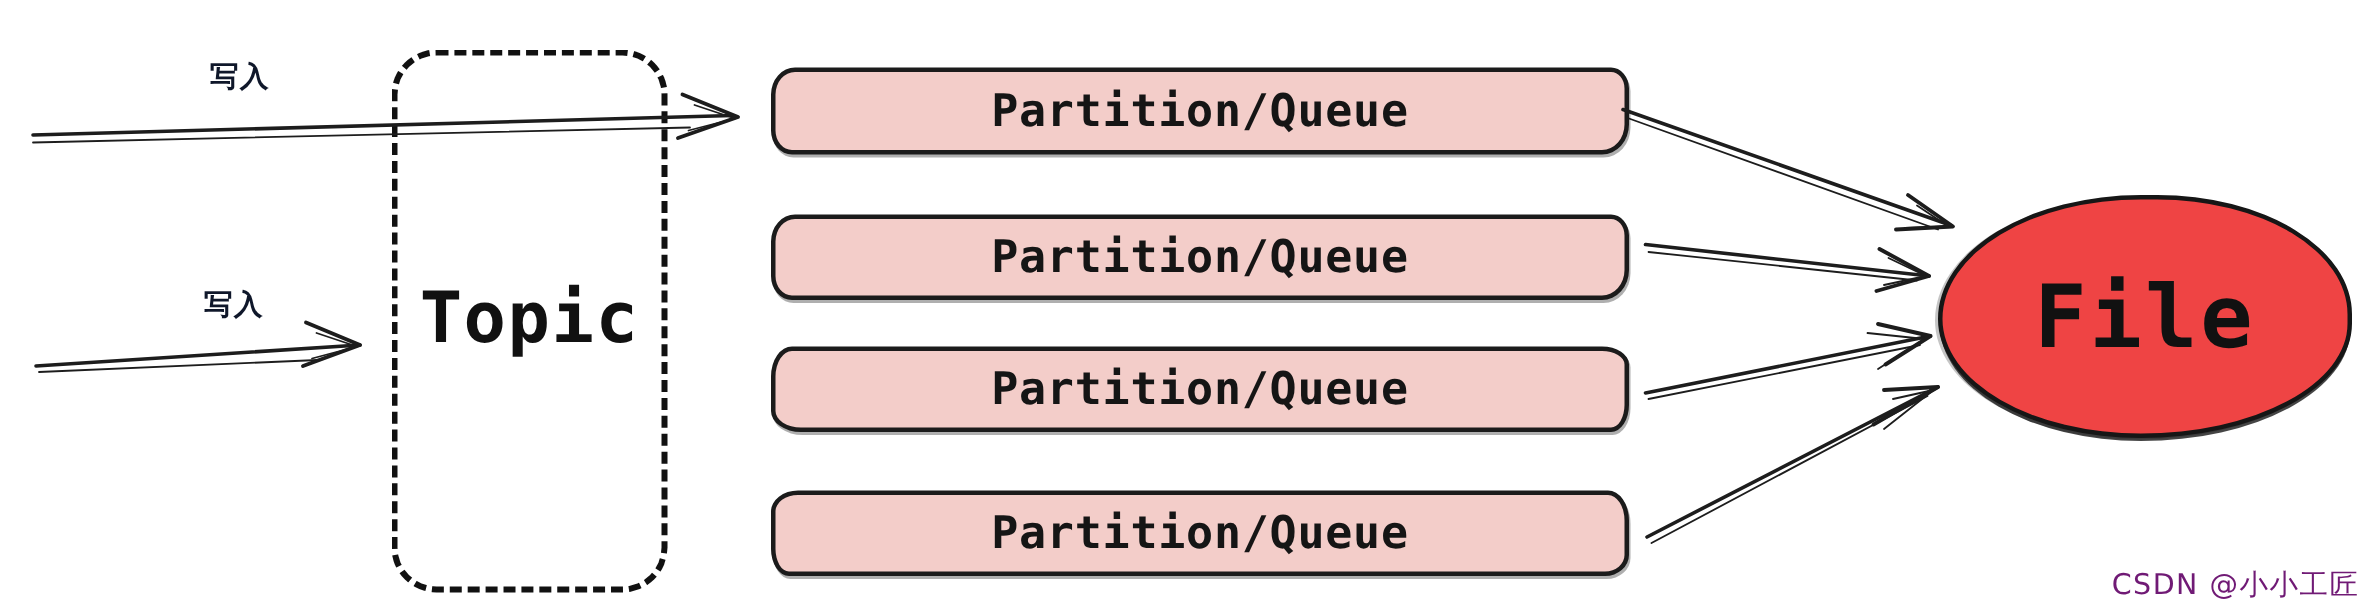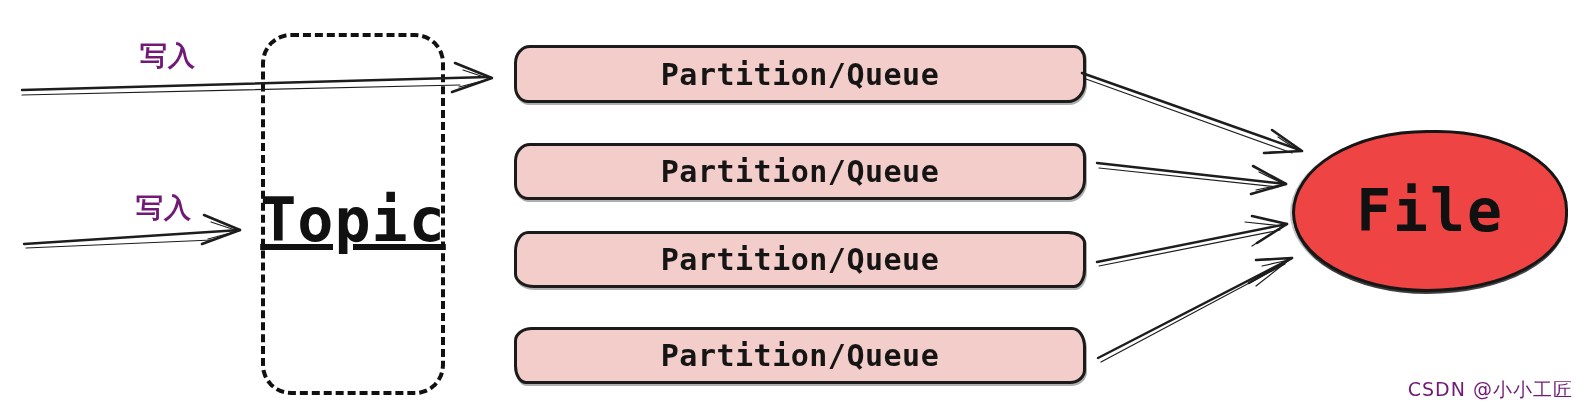--- a/index.html
+++ b/index.html
@@ -8,23 +8,23 @@
     position: relative;
     width: 1579px;
     height: 408px;
     background: #ffffff;
     overflow: hidden;
     font-family: "DejaVu Sans Mono", monospace;
   }
   .write-label {
     position: absolute;
     font-family: "DejaVu Sans", sans-serif;
-    font-size: 27px;
+    font-size: 19px;
     font-weight: 600;
-    color: #701a75;
+    color: #0f172a;
     letter-spacing: 1px;
     white-space: nowrap;
   }
   .write-label-1 { left: 140px; top: 38px; }
   .write-label-2 { left: 136px; top: 190px; }
 
   .topic-box {
     position: absolute;
     left: 261px;
     top: 33px;
@@ -32,25 +32,24 @@
     height: 362px;
     border: 4px dashed #111111;
     border-radius: 30px;
     display: flex;
     justify-content: center;
     align-items: flex-start;
     padding-top: 148px;
     background: transparent;
   }
   .topic-label {
-    font-size: 60px;
+    font-size: 47px;
     font-weight: bold;
     color: #111111;
     letter-spacing: 1px;
-    text-decoration: underline;
   }
 
   .partition-box {
     position: absolute;
     left: 514px;
     width: 572px;
     height: 57px;
     background: #f3cdc9;
     border: 3px solid #1b1b1b;
     border-radius: 16px 12px 18px 14px / 18px 14px 20px 16px;

